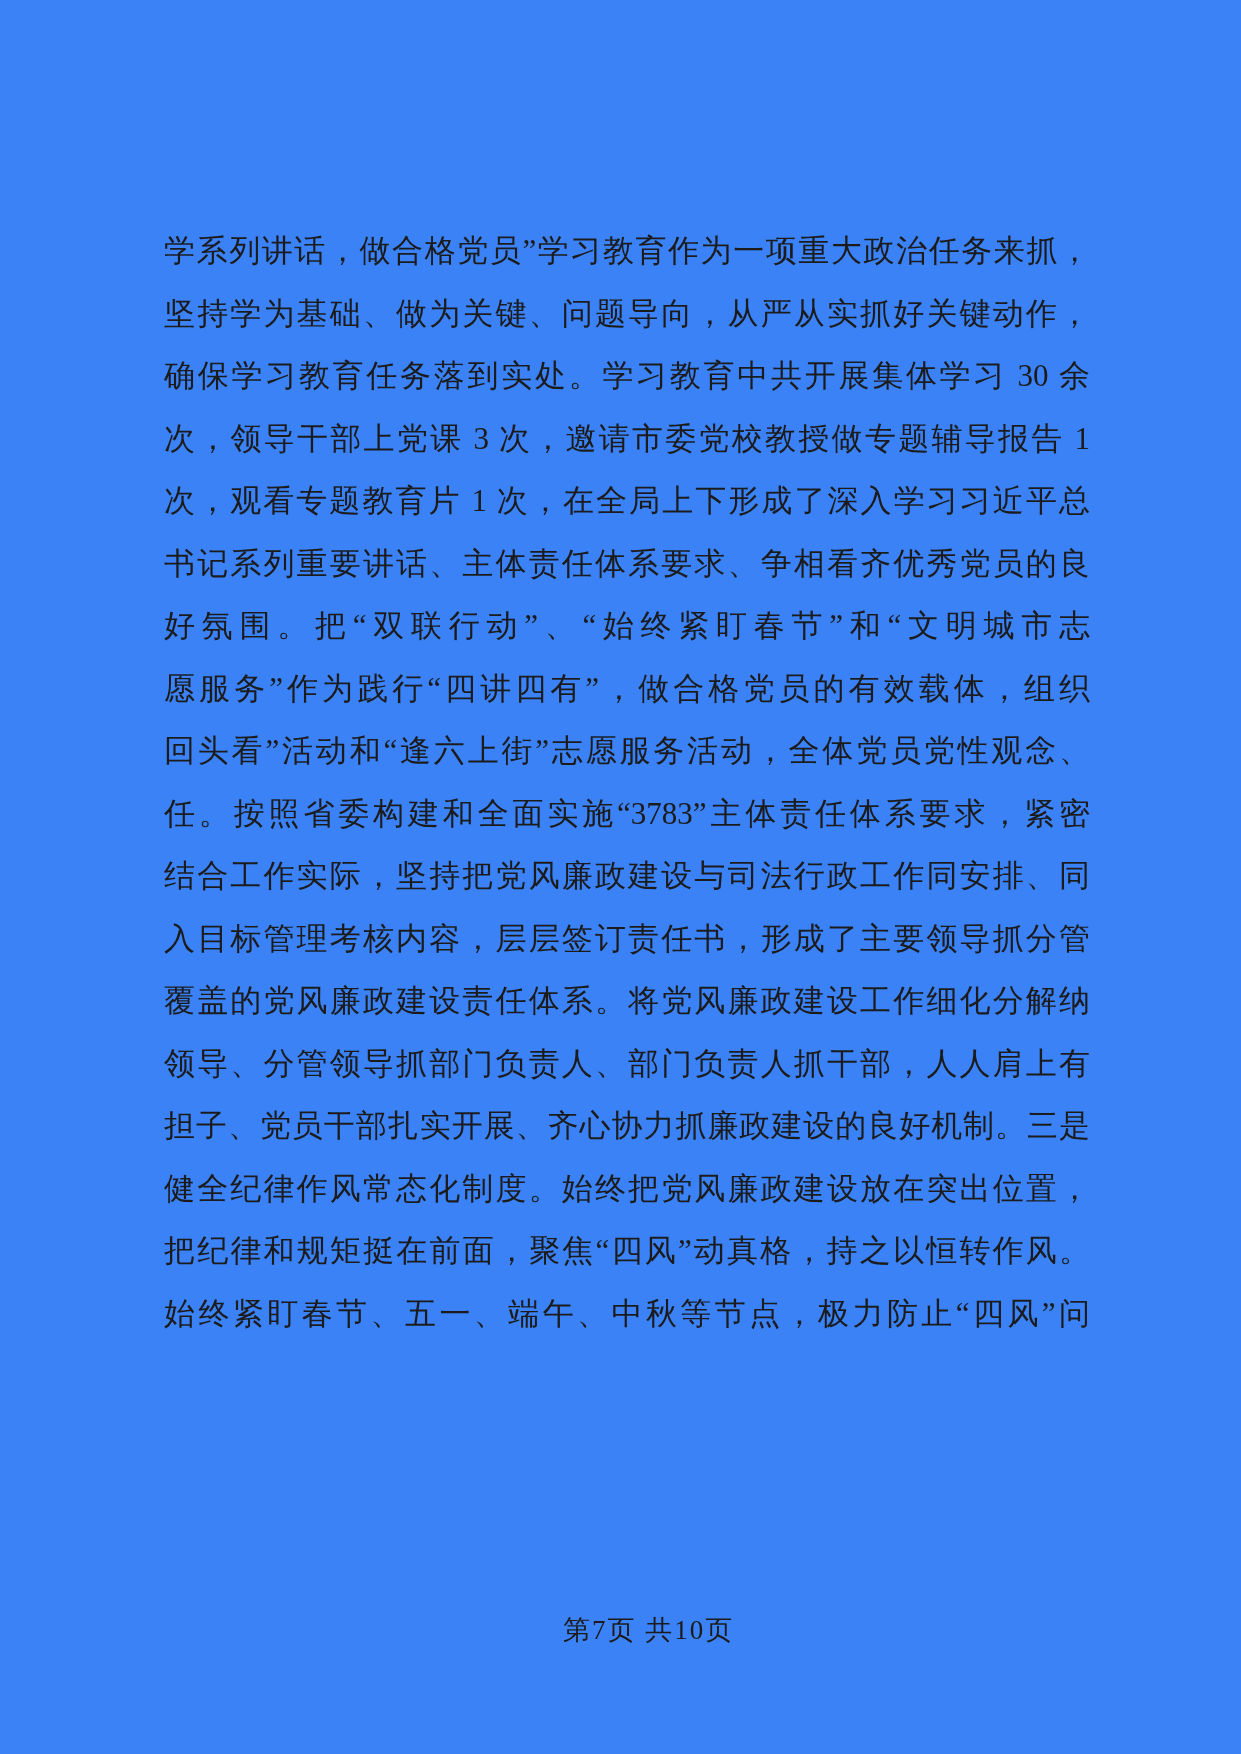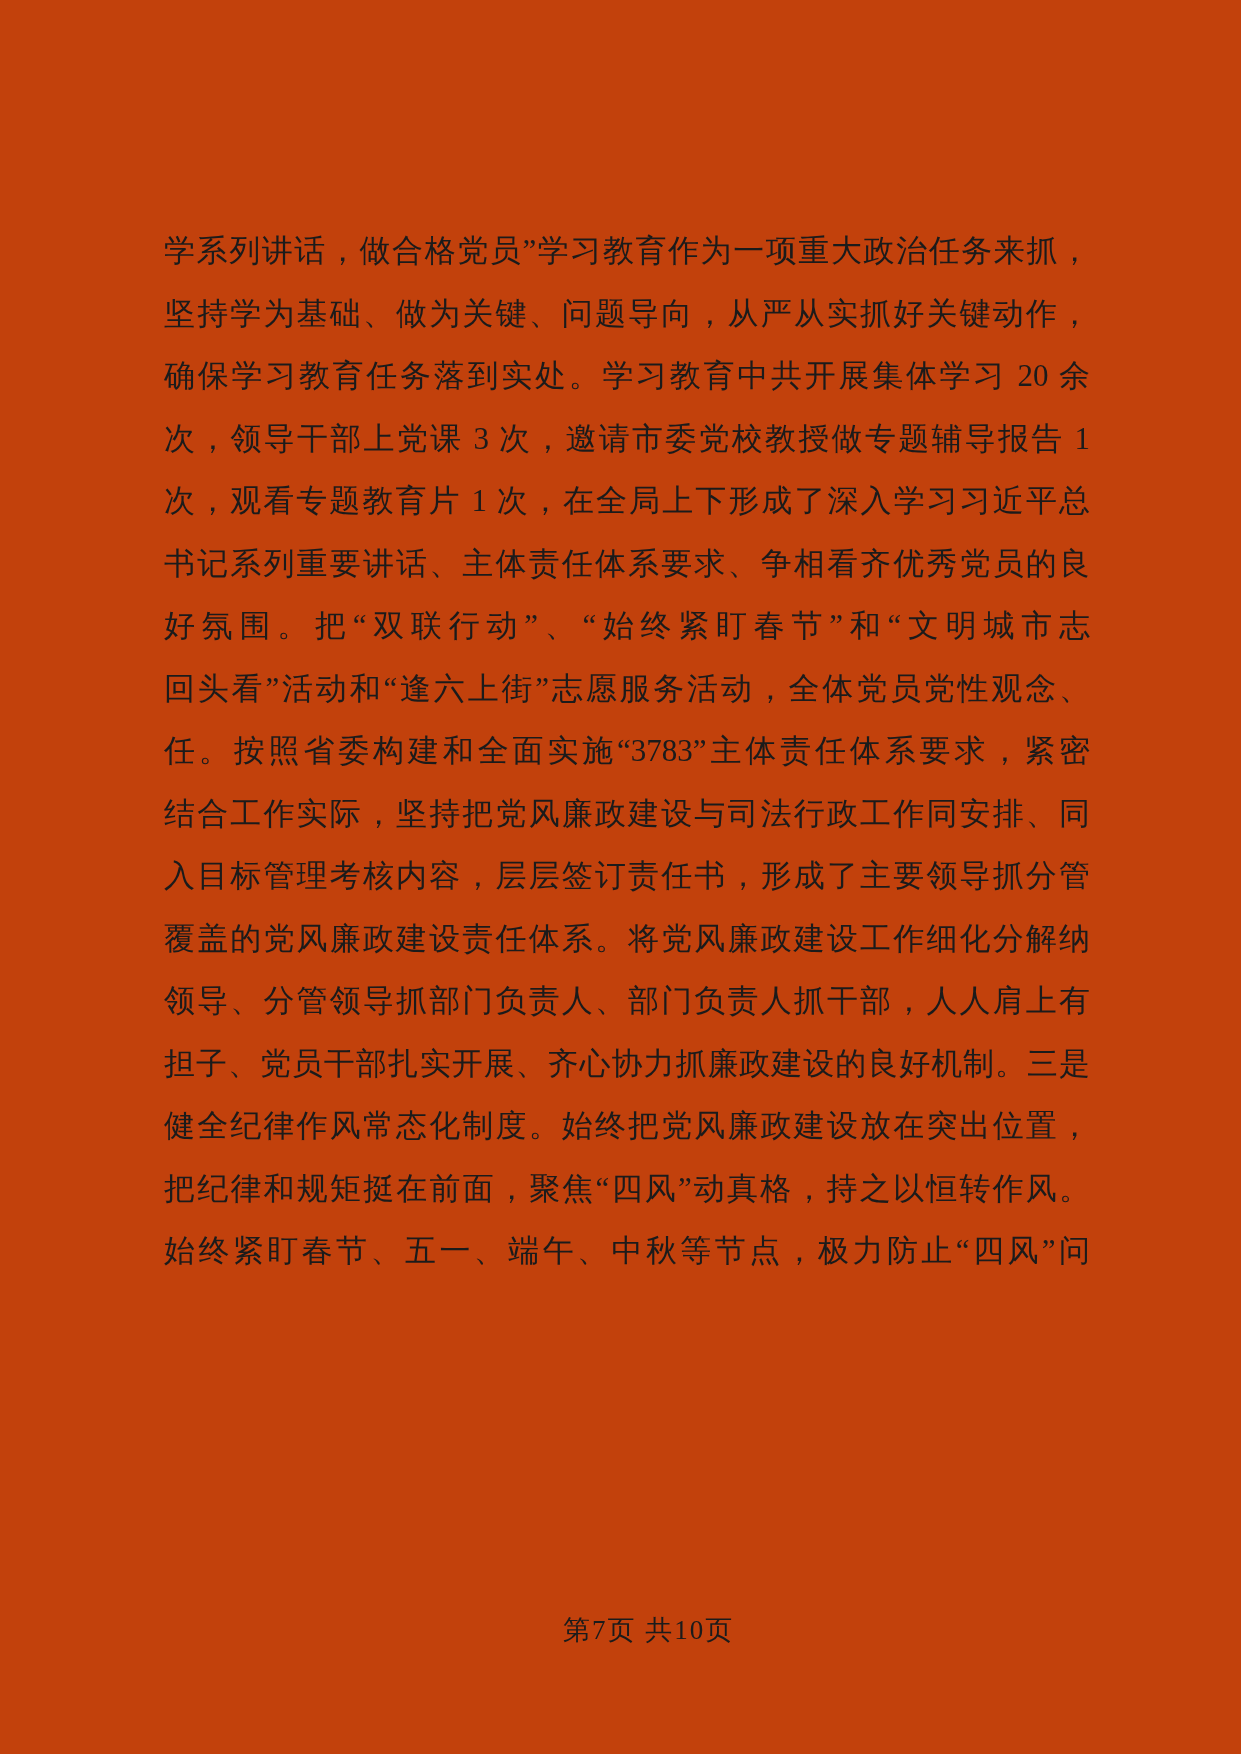--- a/index.html
+++ b/index.html
@@ -4,21 +4,21 @@
 <style>
   html, body {
     margin: 0;
     padding: 0;
     background: #ffffff;
   }
   .page {
     position: relative;
     width: 1241px;
     height: 1754px;
-    background: #c2410c;
+    background: #3b82f6;
     overflow: hidden;
     font-family: "Liberation Serif", "DejaVu Serif", serif;
     color: #1b1b1b;
   }
   .body-text {
     position: absolute;
     left: 164px;
     top: 220px;
     width: 926px;
     font-size: 31px;
@@ -42,25 +42,26 @@
     text-align: center;
   }
 </style>
 </head>
 <body>
 
 <div class="page">
   <div class="body-text">
     <div class="text-line">学系列讲话，做合格党员”学习教育作为一项重大政治任务来抓，</div>
     <div class="text-line">坚持学为基础、做为关键、问题导向，从严从实抓好关键动作，</div>
-    <div class="text-line">确保学习教育任务落到实处。学习教育中共开展集体学习 20 余</div>
+    <div class="text-line">确保学习教育任务落到实处。学习教育中共开展集体学习 30 余</div>
     <div class="text-line">次，领导干部上党课 3 次，邀请市委党校教授做专题辅导报告 1</div>
     <div class="text-line">次，观看专题教育片 1 次，在全局上下形成了深入学习习近平总</div>
     <div class="text-line">书记系列重要讲话、主体责任体系要求、争相看齐优秀党员的良</div>
     <div class="text-line">好氛围。把“双联行动”、“始终紧盯春节”和“文明城市志</div>
+    <div class="text-line">愿服务”作为践行“四讲四有”，做合格党员的有效载体，组织</div>
     <div class="text-line">回头看”活动和“逢六上街”志愿服务活动，全体党员党性观念、</div>
     <div class="text-line">任。按照省委构建和全面实施“3783”主体责任体系要求，紧密</div>
     <div class="text-line">结合工作实际，坚持把党风廉政建设与司法行政工作同安排、同</div>
     <div class="text-line">入目标管理考核内容，层层签订责任书，形成了主要领导抓分管</div>
     <div class="text-line">覆盖的党风廉政建设责任体系。将党风廉政建设工作细化分解纳</div>
     <div class="text-line">领导、分管领导抓部门负责人、部门负责人抓干部，人人肩上有</div>
     <div class="text-line">担子、党员干部扎实开展、齐心协力抓廉政建设的良好机制。三是</div>
     <div class="text-line">健全纪律作风常态化制度。始终把党风廉政建设放在突出位置，</div>
     <div class="text-line">把纪律和规矩挺在前面，聚焦“四风”动真格，持之以恒转作风。</div>
     <div class="text-line">始终紧盯春节、五一、端午、中秋等节点，极力防止“四风”问</div>

